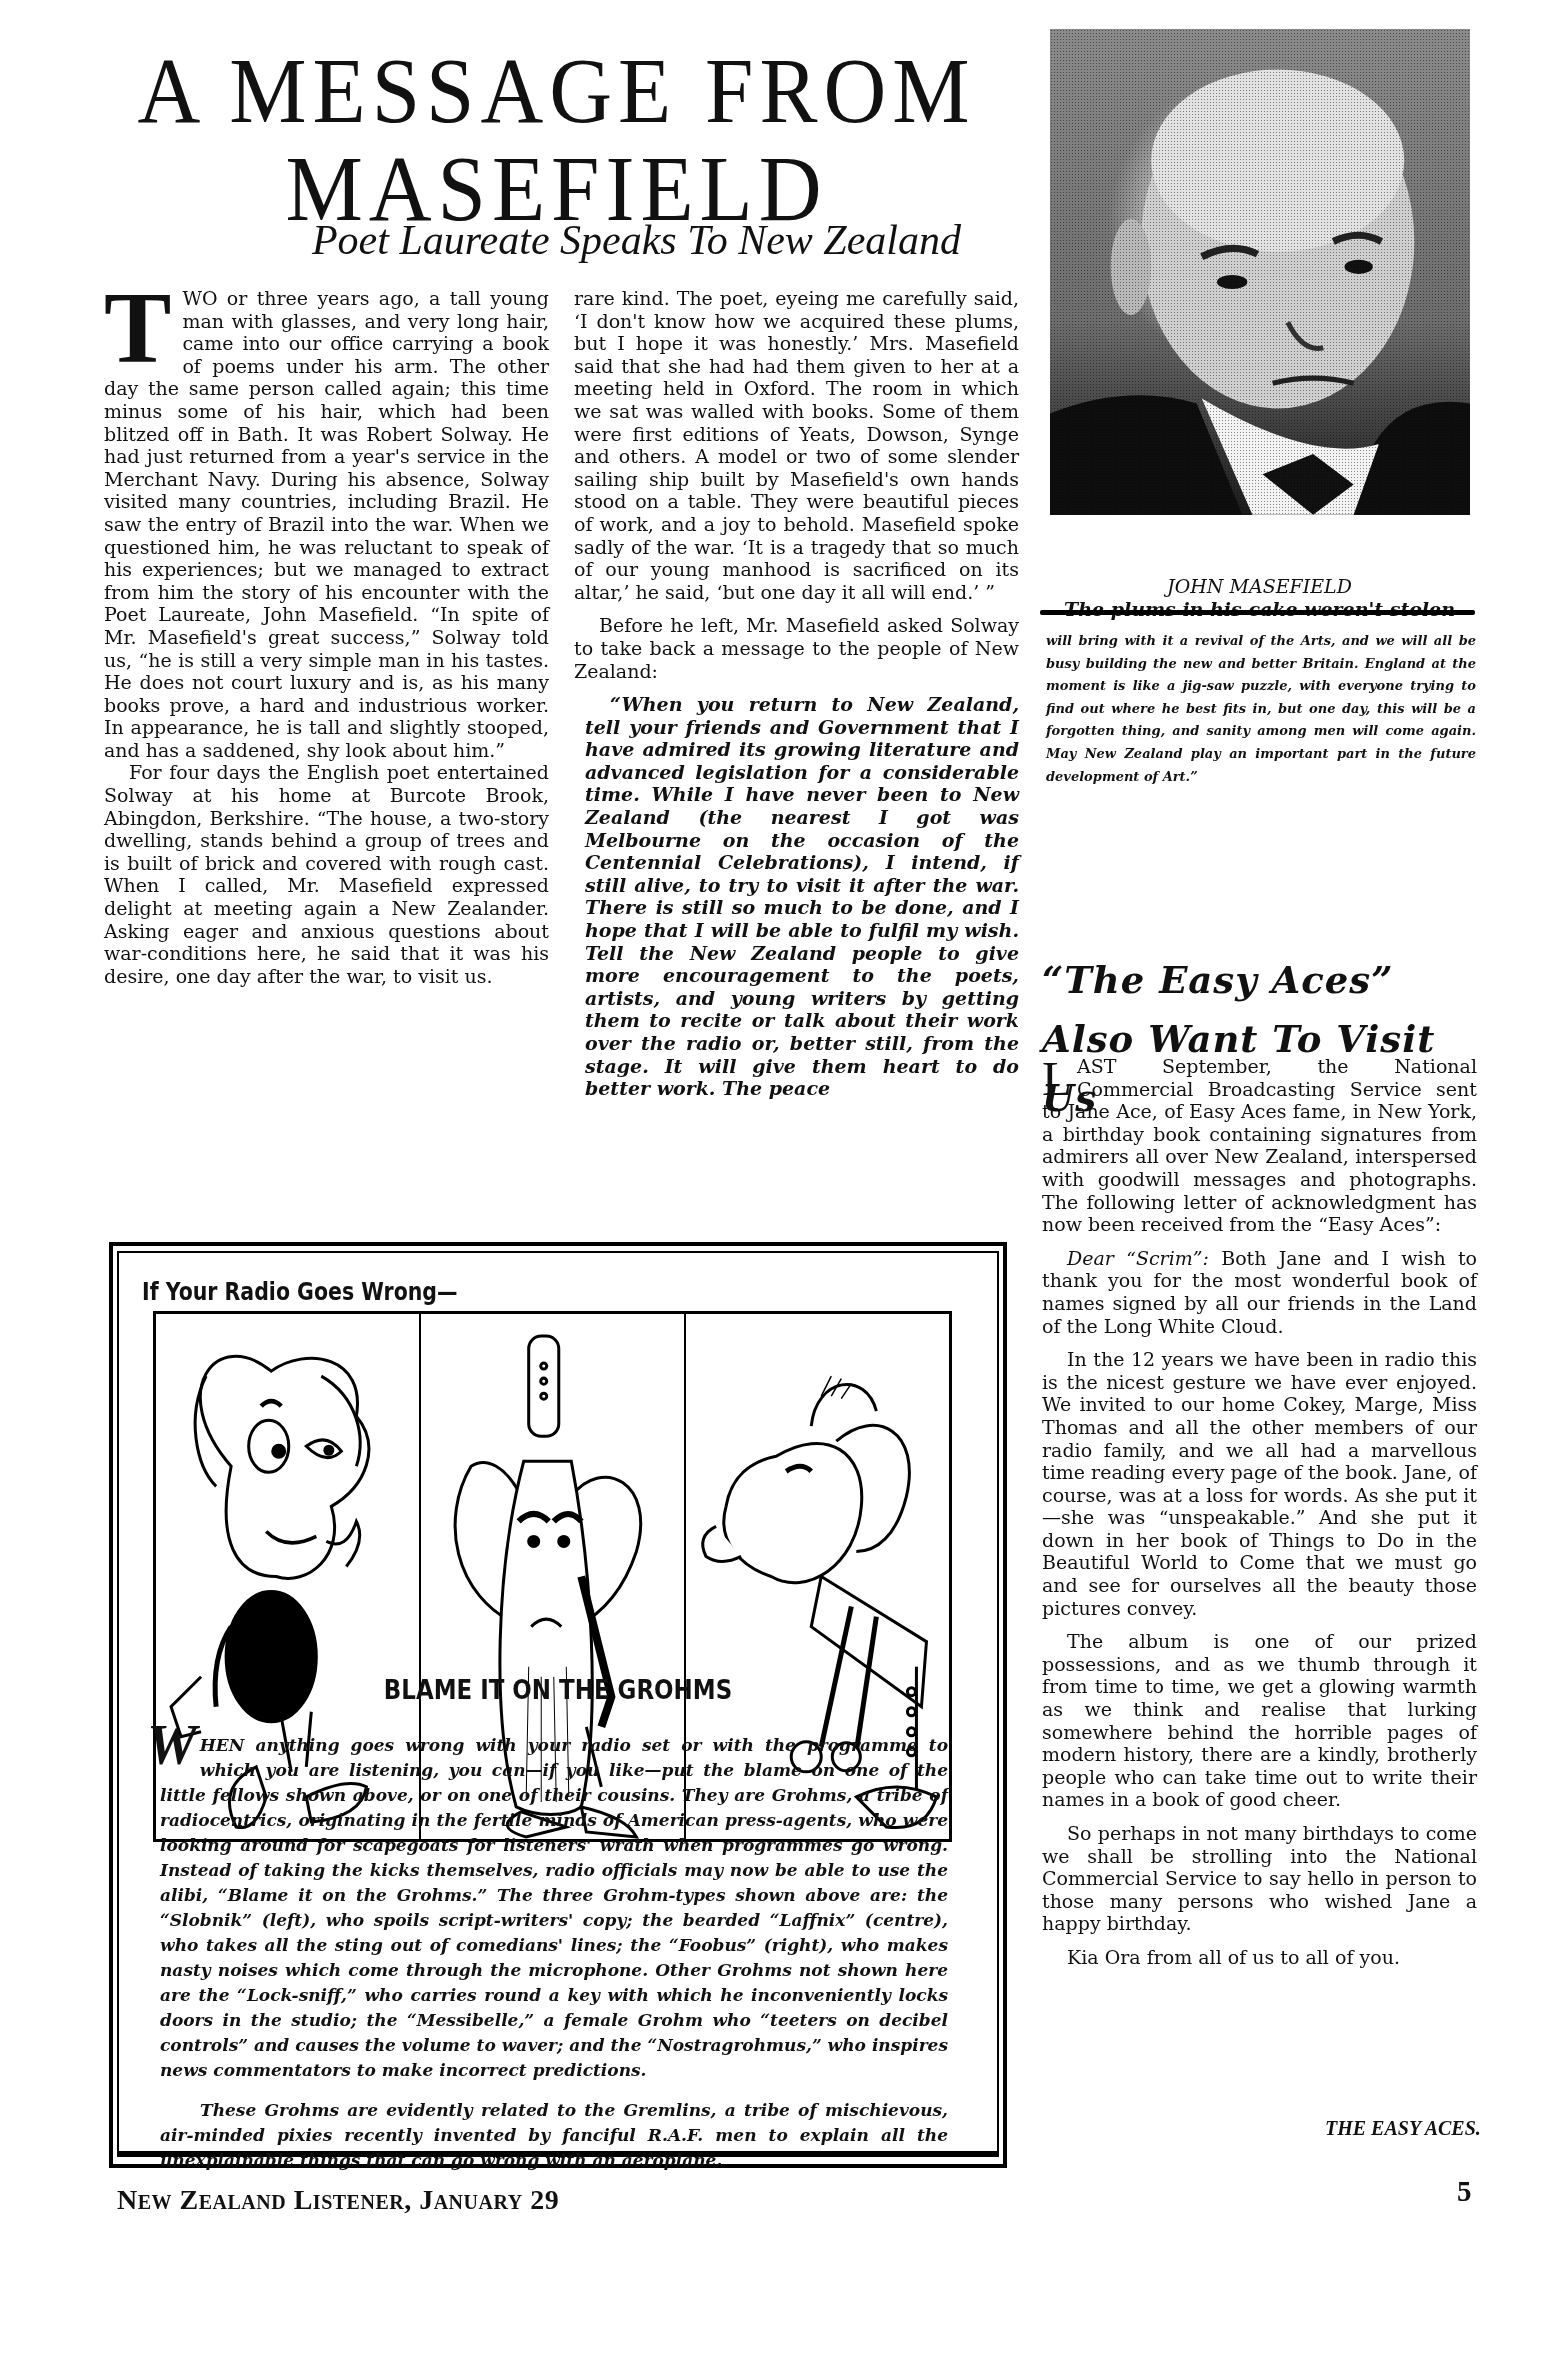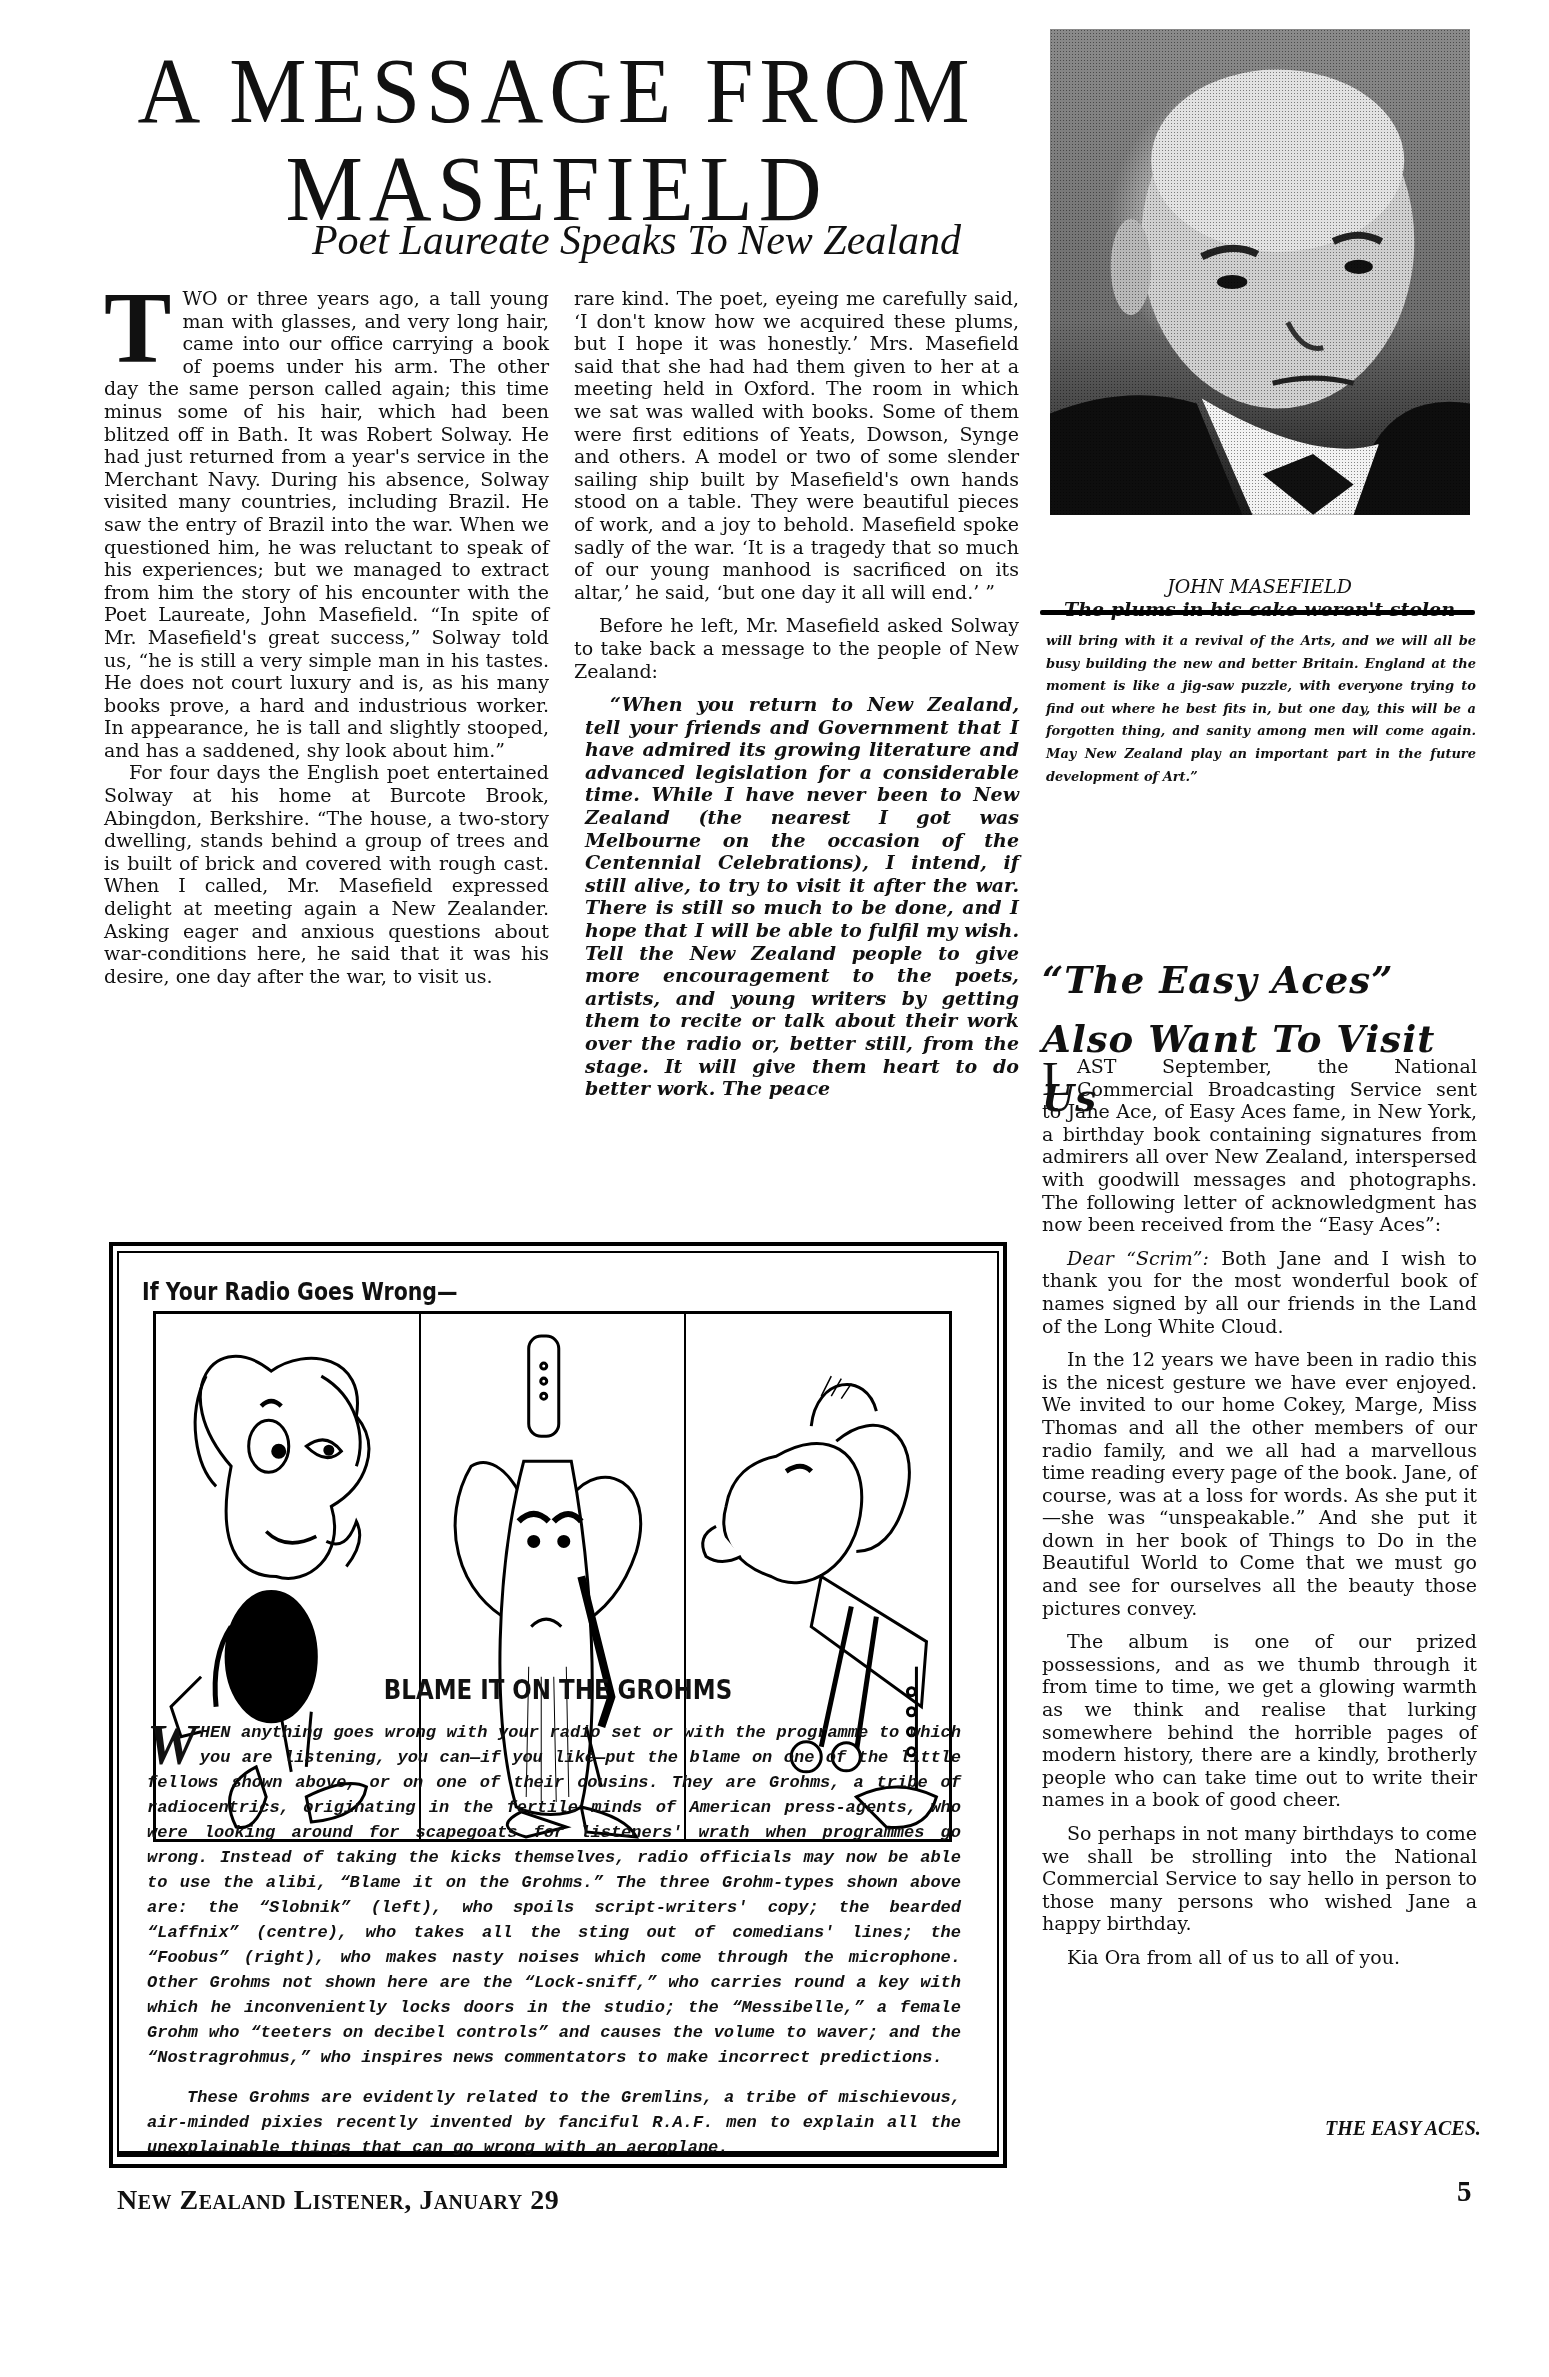--- a/index.html
+++ b/index.html
@@ -42,21 +42,21 @@
   
   #box { left: 109px; top: 1242px; width: 898px; height: 926px; border: 4.6px solid #000; box-sizing: border-box; }
   #box-inner { position: absolute; left: 4px; top: 5px; right: 4px; bottom: 7px; border: 2px solid #000; border-bottom-width: 6px; }
   #box-title { left: 142px; top: 1277px; font-family: "DejaVu Sans", sans-serif; font-weight: bold; font-size: 25px; transform: scaleX(0.82); transform-origin: left top; }
   #panels { left: 153px; top: 1311px; width: 799px; height: 531px; border: 3.5px solid #000; box-sizing: border-box; display: flex; }
   .panel { flex: 1; border-right: 2.5px solid #000; position: relative; overflow: hidden; }
   .panel:last-child { border-right: none; }
   .panel svg { position: absolute; inset: 0; width: 100%; height: 100%; }
   #box-heading { left: 109px; top: 1674px; width: 898px; text-align: center; font-family: "DejaVu Sans", sans-serif; font-weight: bold; font-size: 27px; transform: scaleX(0.85); }
   #box-text { left: 147px; top: 1720px; width: 814px; font-family: "DejaVu Serif", serif; font-style: italic; font-weight: bold; font-size: 17px; line-height: 25px; text-align: justify; }
-  #box-text p { margin: 0; font-family: Liberation Mono, monospace; }
+  #box-text p { margin: 13px; }
   #box-text p.ind { text-indent: 40px; margin-top: 15px; }
   .dropW { float: left; font-family: "Liberation Serif", serif; font-style: italic; font-size: 56px; line-height: 46px; margin: 2px 3px 0 0; }
 
   
   #footer-left { left: 117px; top: 2184px; font-family: "Liberation Serif", serif; font-weight: bold; font-size: 28px; font-variant: small-caps; letter-spacing: 0.5px; }
   #footer-page { left: 1457px; top: 2175px; font-family: "Liberation Serif", serif; font-weight: bold; font-size: 29px; }
 </style>
 </head>
 <body>
 

